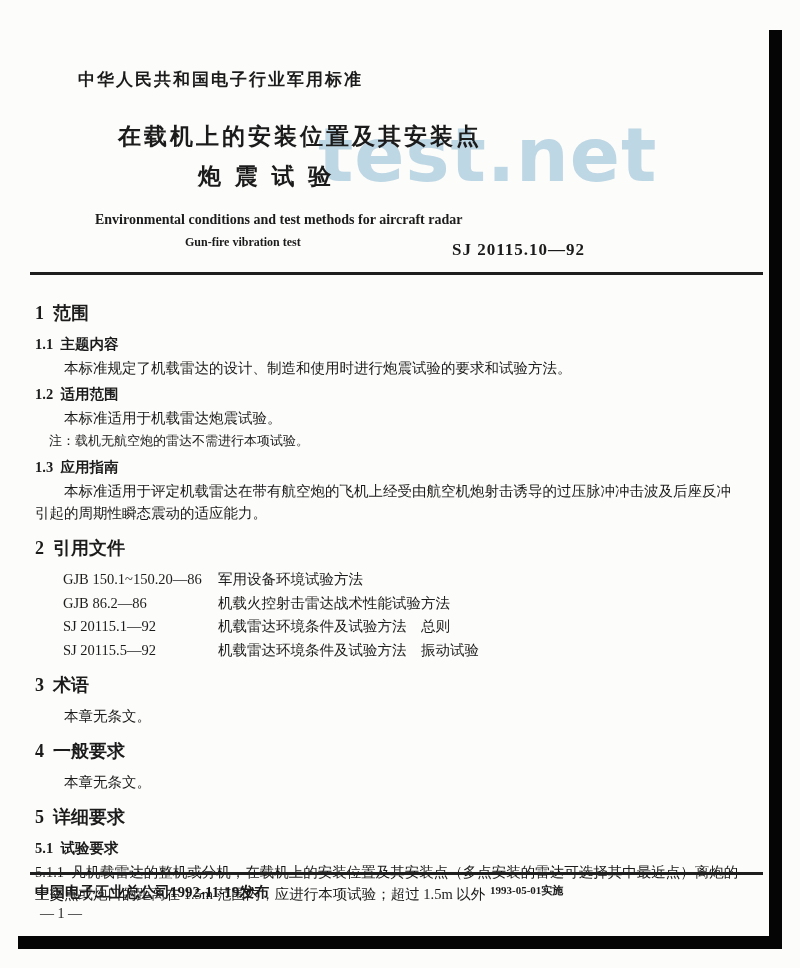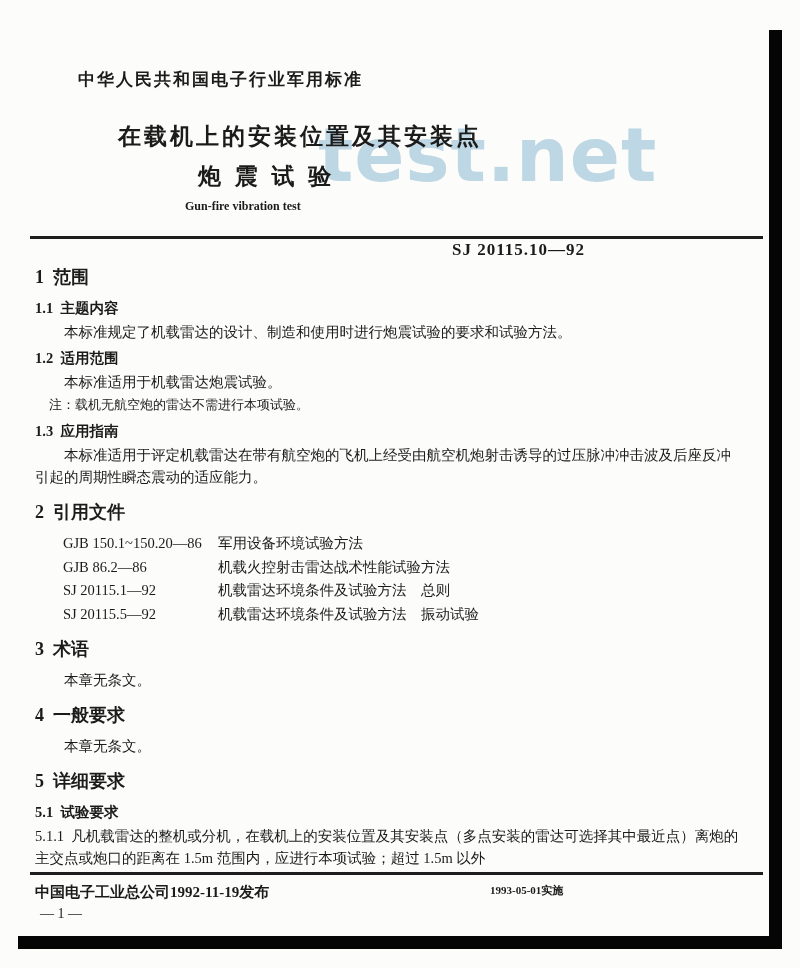--- a/index.html
+++ b/index.html
@@ -151,20 +151,21 @@
 
 <div class="page">
 
   <div class="watermark">test.net</div>
 
   <div class="layer">
     <div class="std-type">中华人民共和国电子行业军用标准</div>
     <div class="title1">在载机上的安装位置及其安装点</div>
     <div class="title2">炮 震 试 验</div>
     <div class="doc-num">SJ 20115.10—92</div>
+    <div class="en1">Environmental conditions and test methods for aircraft radar</div>
     <div class="en2">Gun-fire vibration test</div>
     <div class="top-rule"></div>
   </div>
 
   <div class="content layer" id="content"><div class="line h1">1  范围</div><div class="line h2">1.1  主题内容</div><div class="line p">本标准规定了机载雷达的设计、制造和使用时进行炮震试验的要求和试验方法。</div><div class="line h2">1.2  适用范围</div><div class="line p">本标准适用于机载雷达炮震试验。</div><div class="line note">注：载机无航空炮的雷达不需进行本项试验。</div><div class="line h2">1.3  应用指南</div><div class="line p">本标准适用于评定机载雷达在带有航空炮的飞机上经受由航空机炮射击诱导的过压脉冲冲击波及后座反冲引起的周期性瞬态震动的适应能力。</div><div class="line h1">2  引用文件</div><div class="line ref"><span class="ref-code">GJB 150.1~150.20—86</span><span class="ref-title">军用设备环境试验方法</span></div><div class="line ref"><span class="ref-code">GJB 86.2—86</span><span class="ref-title">机载火控射击雷达战术性能试验方法</span></div><div class="line ref"><span class="ref-code">SJ 20115.1—92</span><span class="ref-title">机载雷达环境条件及试验方法　总则</span></div><div class="line ref"><span class="ref-code">SJ 20115.5—92</span><span class="ref-title">机载雷达环境条件及试验方法　振动试验</span></div><div class="line h1">3  术语</div><div class="line p">本章无条文。</div><div class="line h1">4  一般要求</div><div class="line p">本章无条文。</div><div class="line h1">5  详细要求</div><div class="line h2">5.1  试验要求</div><div class="line p-flush">5.1.1  凡机载雷达的整机或分机，在载机上的安装位置及其安装点（多点安装的雷达可选择其中最近点）离炮的主交点或炮口的距离在 1.5m 范围内，应进行本项试验；超过 1.5m 以外</div></div>
 
   <div class="footer-rule"></div>
   <div class="footer-left">中国电子工业总公司1992-11-19发布</div>
   <div class="footer-right">1993-05-01实施</div>
   <div class="page-num">—  1  —</div>

